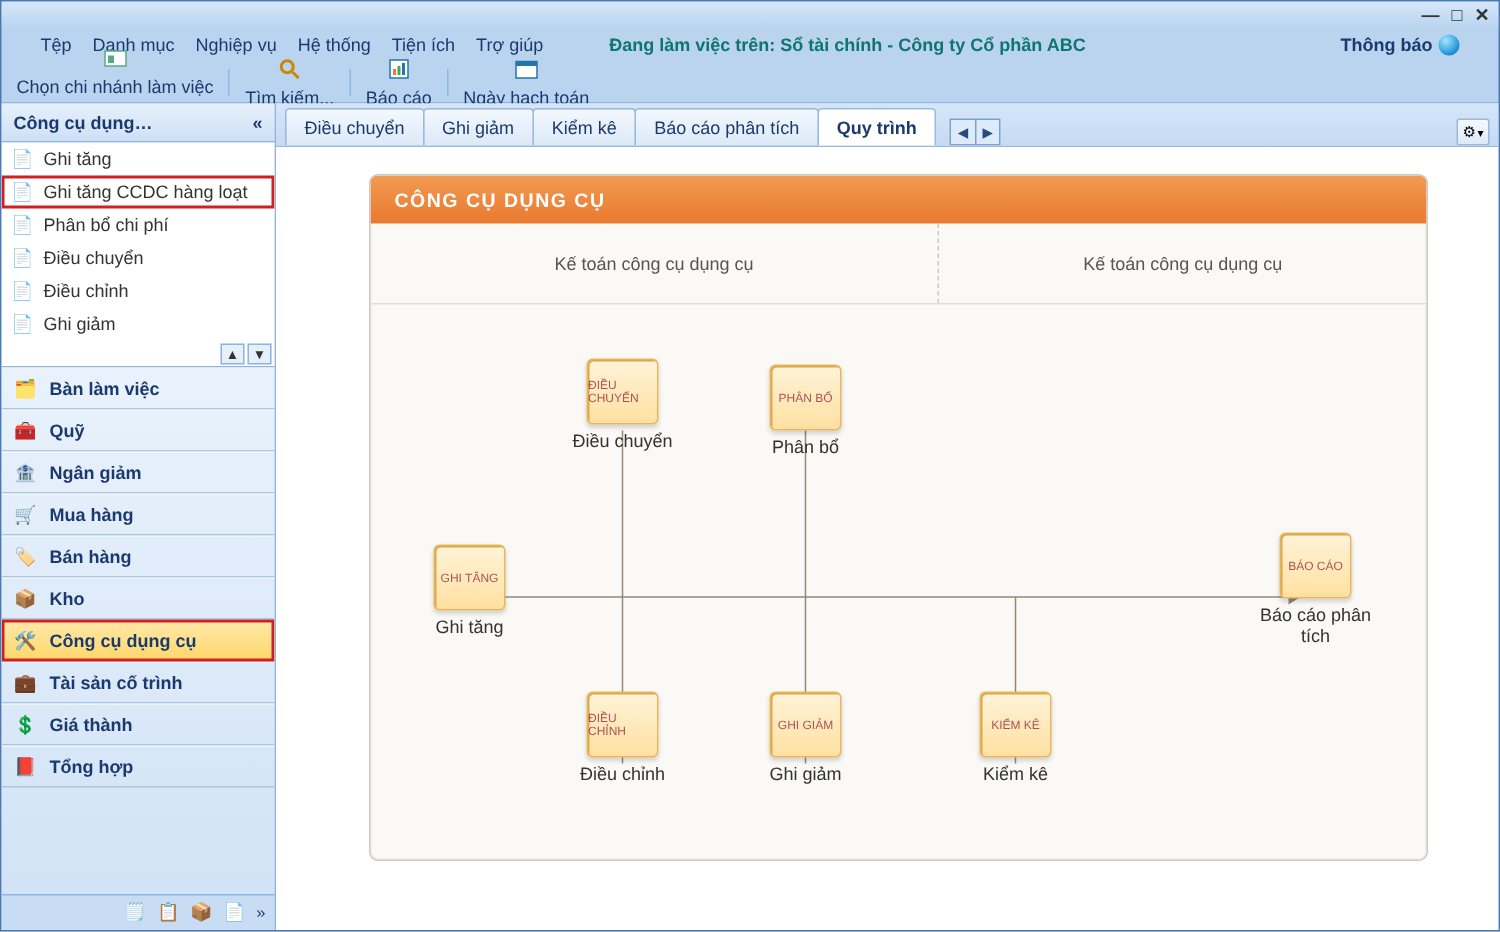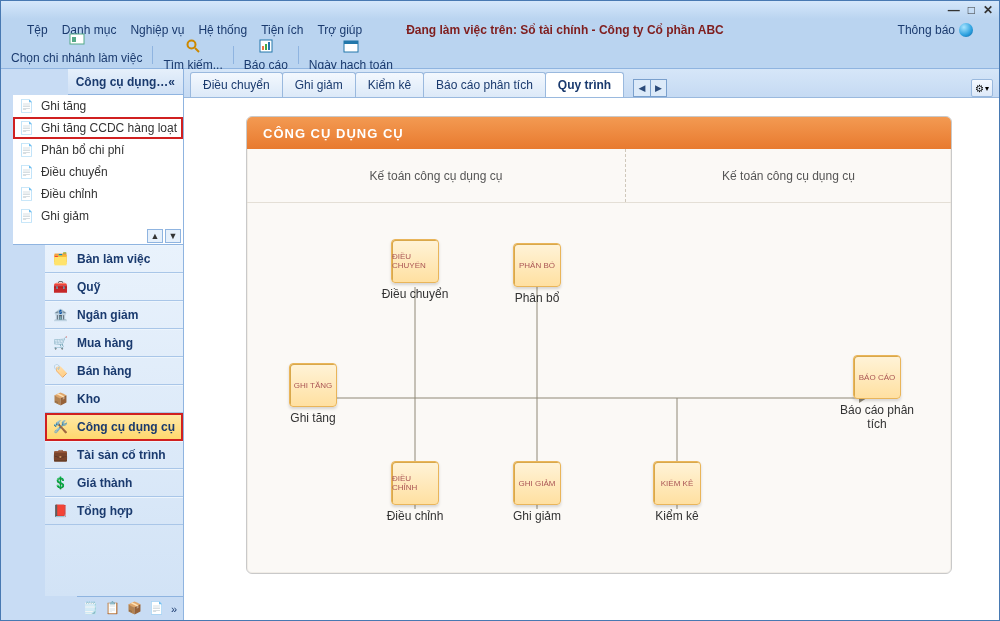--- a/index.html
+++ b/index.html
@@ -3,33 +3,33 @@
 <meta charset="utf-8">
 <style>
 * { box-sizing: border-box; margin: 0; padding: 0; font-family: Tahoma, Arial, sans-serif; font-size: 12px; }
 html, body { width: 1000px; height: 621px; overflow: hidden; }
 body { background: #bad4f0; border: 1px solid #4879b2; display: flex; flex-direction: column; }
 
 .titlebar { height: 18px; background: linear-gradient(#d5e7fb,#bad4f0); display: flex; justify-content: flex-end; align-items: center; padding-right: 6px; gap: 8px; font-size: 14px; color: #333; }
 .titlebar span { cursor: pointer; font-weight: bold; }
 
 .menubar { height: 22px; display: flex; align-items: center; padding: 0 26px; gap: 14px; color: #1a3a6e; }
-.menubar .work-on { margin-left: 30px; font-weight: bold; color: #7f1d1d; }
-.menubar .right { margin-left: auto; display: flex; align-items: center; gap: 4px; font-weight: normal; }
+.menubar .work-on { margin-left: 30px; font-weight: bold; color: #0f766e; }
+.menubar .right { margin-left: auto; display: flex; align-items: center; gap: 4px; font-weight: bold; }
 .globe { width: 14px; height: 14px; border-radius: 50%; background: radial-gradient(circle at 35% 30%, #a7e4ff, #2a9fde 60%, #0a5a99); display: inline-block; }
 
 .toolbar2 { height: 28px; display: flex; align-items: center; padding: 0 10px; gap: 6px; color: #1a3a6e; border-bottom: 1px solid #8fb4e0; }
 .toolbar2 .item { display: flex; align-items: center; gap: 4px; cursor: pointer; flex-direction: column; }
 .toolbar2 .sep { width: 1px; height: 18px; background: #8fb4e0; margin: 0 4px; }
 .ico { width: 16px; height: 16px; display: inline-flex; align-items: center; justify-content: center; }
 .ico svg { width: 16px; height: 16px; }
 
 .main { flex: 1; display: flex; min-height: 0; }
 
-.sidebar { width: 183px; background: #c8dcf4; display: flex; flex-direction: column; border-right: 1px solid #8fb4e0; align-items: flex-end; }
+.sidebar { width: 183px; background: #c8dcf4; display: flex; flex-direction: column; border-right: 1px solid #8fb4e0; }
 .sidebar-header { height: 26px; background: linear-gradient(#e6f0fb,#cfe0f5); border-bottom: 1px solid #8fb4e0; display: flex; align-items: center; padding: 0 8px; font-weight: bold; font-size: 14px; color: #1a3a6e; justify-content: space-between; }
 .sidebar-top { background: #fff; border-bottom: 1px solid #8fb4e0; max-height: 150px; overflow: hidden; }
 .sidebar-top .row { height: 22px; display: flex; align-items: center; gap: 6px; padding: 0 6px; cursor: pointer; color: #333; }
 .sidebar-top .row.highlight { outline: 2px solid #d02020; outline-offset: -2px; }
 .sidebar-top .scroll { display:flex; justify-content:flex-end; padding:2px 2px; gap:2px; }
 .sidebar-top .scroll span{ width:16px;height:14px;border:1px solid #8fb4e0;background:#e6f0fb;font-size:9px;display:flex;align-items:center;justify-content:center;color:#333;cursor:pointer;}
 .sidebar-nav { flex:1; background: linear-gradient(#e9f2fc,#d2e3f6); overflow:auto; }
 .sidebar-nav .nav { height: 28px; border-top: 1px solid #edf5fd; border-bottom:1px solid #a9c6e8; display:flex; align-items:center; gap:8px; padding:0 8px; cursor:pointer; font-weight:bold; color:#1a3a6e; }
 .sidebar-nav .nav.selected { background: linear-gradient(#ffe9a8,#ffd76b); outline:2px solid #d02020; outline-offset:-2px; }
 .sidebar-footer { height: 24px; display:flex; align-items:center; justify-content:flex-end; gap:6px; padding:0 6px; border-top:1px solid #8fb4e0; background:#c8dcf4; }

